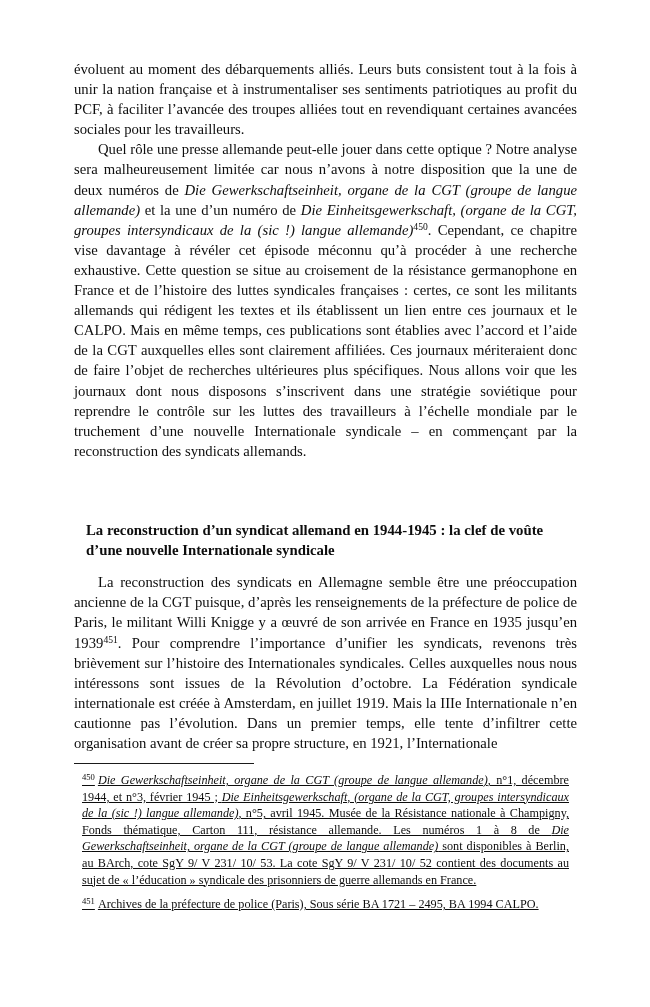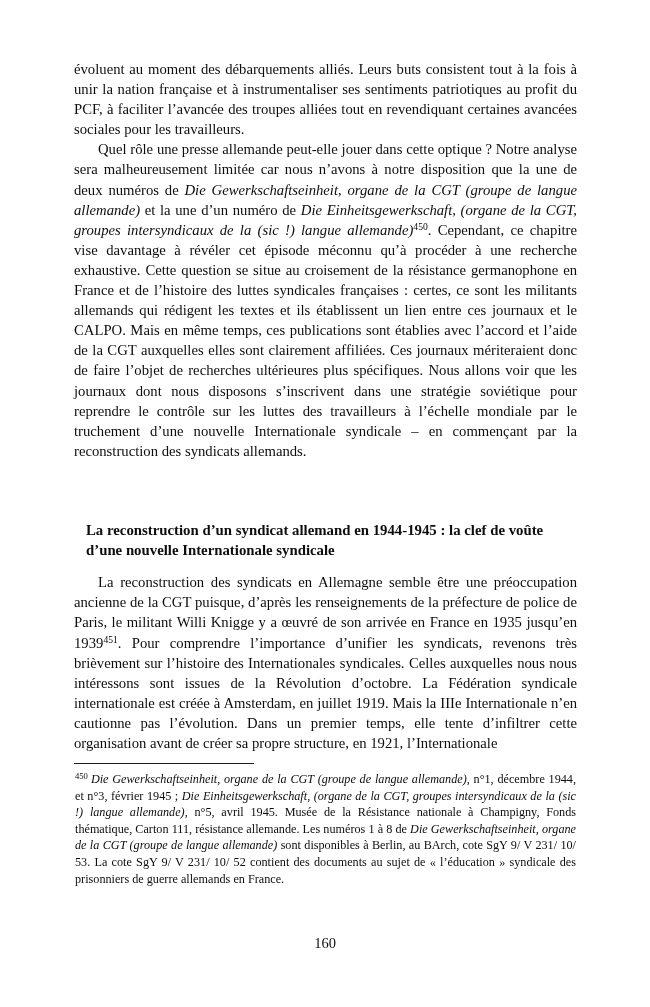--- a/index.html
+++ b/index.html
@@ -80,26 +80,27 @@
   }
 
   .footnote-rule {
     width: 180px;
     height: 0;
     border-top: 1.1px solid #1a1a1a;
     margin: 0 0 7px 0;
   }
 
   p.footnote {
-    margin: 1px;
+    margin: 8px;
     text-align: justify;
     font-size: 12.2px;
     line-height: 16.6px;
     text-indent: 0;
     padding-left: 0;
+    text-decoration: underline;
   }
 
   .fn-marker {
     font-size: 8.6px;
     vertical-align: 0.5em;
     line-height: 0;
     margin-right: 3px;
   }
 
   .page-number {
@@ -131,17 +132,17 @@
 
     <p class="body-para">La reconstruction des syndicats en Allemagne semble être une préoccupation ancienne de la CGT puisque, d’après les renseignements de la préfecture de police de Paris, le militant Willi Knigge y a œuvré de son arrivée en France en 1935 jusqu’en 1939<sup class="sup">451</sup>. Pour comprendre l’importance d’unifier les syndicats, revenons très brièvement sur l’histoire des Internationales syndicales. Celles auxquelles nous nous intéressons sont issues de la Révolution d’octobre. La Fédération syndicale internationale est créée à Amsterdam, en juillet 1919. Mais la IIIe Internationale n’en cautionne pas l’évolution. Dans un premier temps, elle tente d’infiltrer cette organisation avant de créer sa propre structure, en 1921, l’Internationale</p>
 
   </div>
 
   <div class="footnote-area">
     <div class="footnote-rule"></div>
 
     <p class="footnote"><sup class="fn-marker">450</sup><span class="ital">Die Gewerkschaftseinheit, organe de la CGT (groupe de langue allemande)</span>, n°1, décembre 1944, et n°3, février 1945 ; <span class="ital">Die Einheitsgewerkschaft, (organe de la CGT, groupes intersyndicaux de la (sic !) langue allemande)</span>, n°5, avril 1945. Musée de la Résistance nationale à Champigny, Fonds thématique, Carton 111, résistance allemande. Les numéros 1 à 8 de <span class="ital">Die Gewerkschaftseinheit, organe de la CGT (groupe de langue allemande)</span> sont disponibles à Berlin, au BArch, cote SgY 9/ V 231/ 10/ 53. La cote SgY 9/ V 231/ 10/ 52 contient des documents au sujet de « l’éducation » syndicale des prisonniers de guerre allemands en France.</p>
 
+    <p class="footnote"><sup class="fn-marker">451</sup>Archives de la préfecture de police (Paris), Sous série BA 1721 – 2495, BA 1994 CALPO.</p>
   </div>
 
-  <div class="page-number">160</div>
 
 </div>
 
 </body></html>

